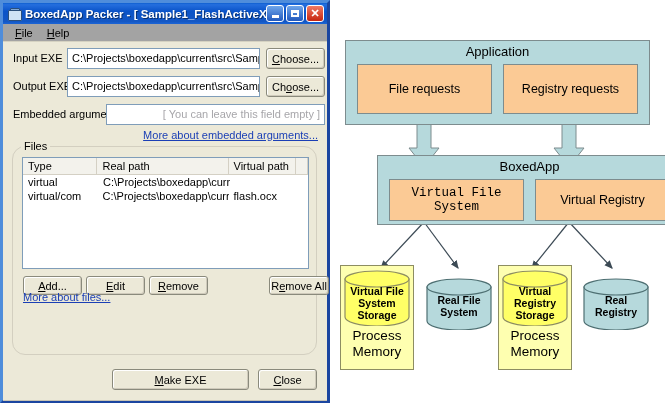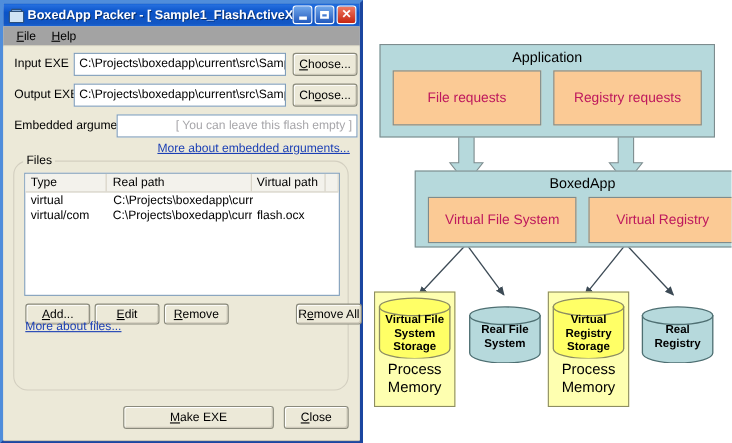--- a/index.html
+++ b/index.html
@@ -219,21 +219,21 @@
     font-size: 13px;
     color: #000;
   }
   .dg-orange {
     position: absolute;
     background: #fbca95;
     border: 1px solid #7d8c8e;
     box-sizing: border-box;
     display: flex; align-items: center; justify-content: center;
     font-size: 12.5px;
-    color: #be185d;
+    color: #000000;
     text-align: center;
   }
   .dg-mem {
     position: absolute;
     background: #feffb0;
     border: 1px solid #8d8d62;
     box-sizing: border-box;
   }
   .dg-mem-label {
     position: absolute;
@@ -299,21 +299,21 @@
       <div class="field-row" style="top:34px;">
         <div class="field-label">Output EXE</div>
         <div class="textbox" style="left:56px; width:193px;">C:\Projects\boxedapp\current\src\Samples_Pa</div>
         <div class="btn" style="position:absolute; left:255px; top:0; width:59px; height:21px;">
             <span>Ch<u>o</u>ose...</span>
           </div>
       </div>
 
       <div class="field-row" style="top:62px;">
         <div class="field-label">Embedded arguments</div>
-        <div class="textbox placeholder" style="left:95px; width:219px;">[ You can leave this flash empty ]</div>
+        <div class="textbox placeholder" style="left:95px; width:219px;">[ You can leave this field empty ]</div>
       </div>
 
       <a class="link" href="#" style="position:absolute; right:9px; top:87px;">More about embedded arguments...</a>
 
       <div class="groupbox" style="left:9px; top:104px; width:305px; height:209px;">
         <div class="gb-title">Files</div>
 
         <div class="listview" style="left:9px; top:10px; width:287px; height:112px;">
           <div class="lv-head">
             <div class="lv-th" style="width:75px;">Type</div>
@@ -380,21 +380,21 @@
   </svg>
 
   <div class="dg-container" style="left:15px; top:40px; width:305px; height:85px;">
     <div class="dg-title">Application</div>
     <div class="dg-orange" style="left:11px; top:23px; width:135px; height:50px;">File requests</div>
     <div class="dg-orange" style="left:157px; top:23px; width:135px; height:50px;">Registry requests</div>
   </div>
 
   <div class="dg-container" style="left:15px; top:155px; width:305px; height:70px;margin-left:32px;">
     <div class="dg-title">BoxedApp</div>
-    <div class="dg-orange" style="left:11px; top:23px; width:135px; height:42px;">Virtual File System</div>
+    <div class="dg-orange" style="left:11px; top:23px; width:135px; height:42px;font-family:Liberation Mono, monospace;">Virtual File System</div>
     <div class="dg-orange" style="left:157px; top:23px; width:135px; height:42px;">Virtual Registry</div>
   </div>
 
   <div class="dg-mem" style="left:10px; top:265px; width:74px; height:105px;">
     <div class="dg-mem-label" style="top:62px;">Process<br>Memory</div>
   </div>
 
   <svg class="cyl" style="left:13px; top:270px; width:68px; height:56px;" viewBox="0 0 68 56">
     <path d="M2,9 L2,47 A32,9 0 0 0 66,47 L66,9 Z" fill="#ffff66" stroke="#8d8d62" stroke-width="1.2"></path>
     <ellipse cx="34" cy="9" rx="32" ry="8" fill="#ffff66" stroke="#8d8d62" stroke-width="1.2"></ellipse>

